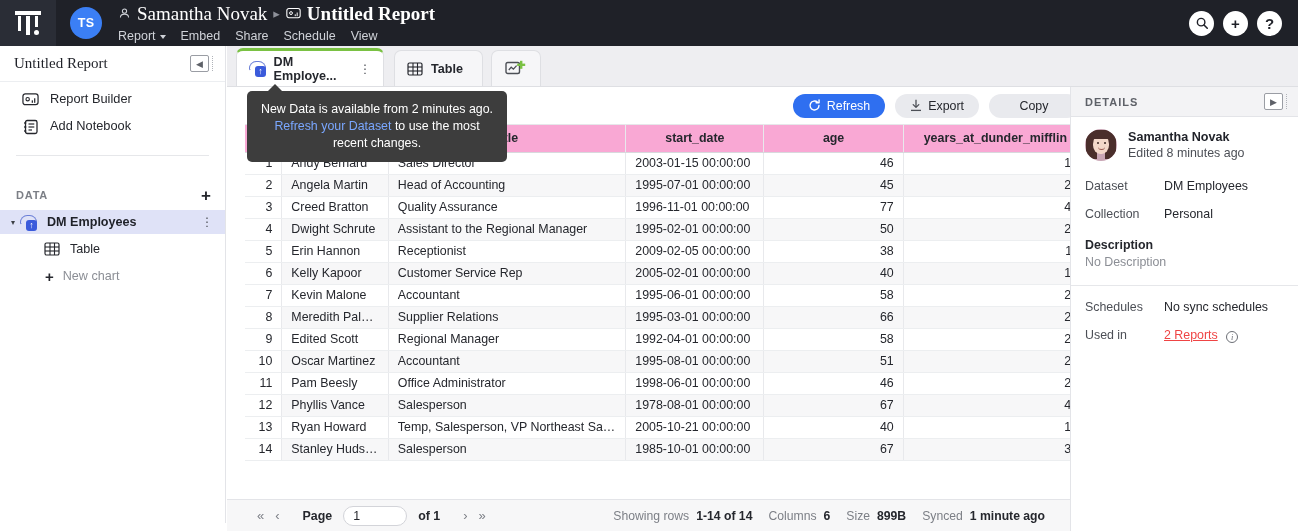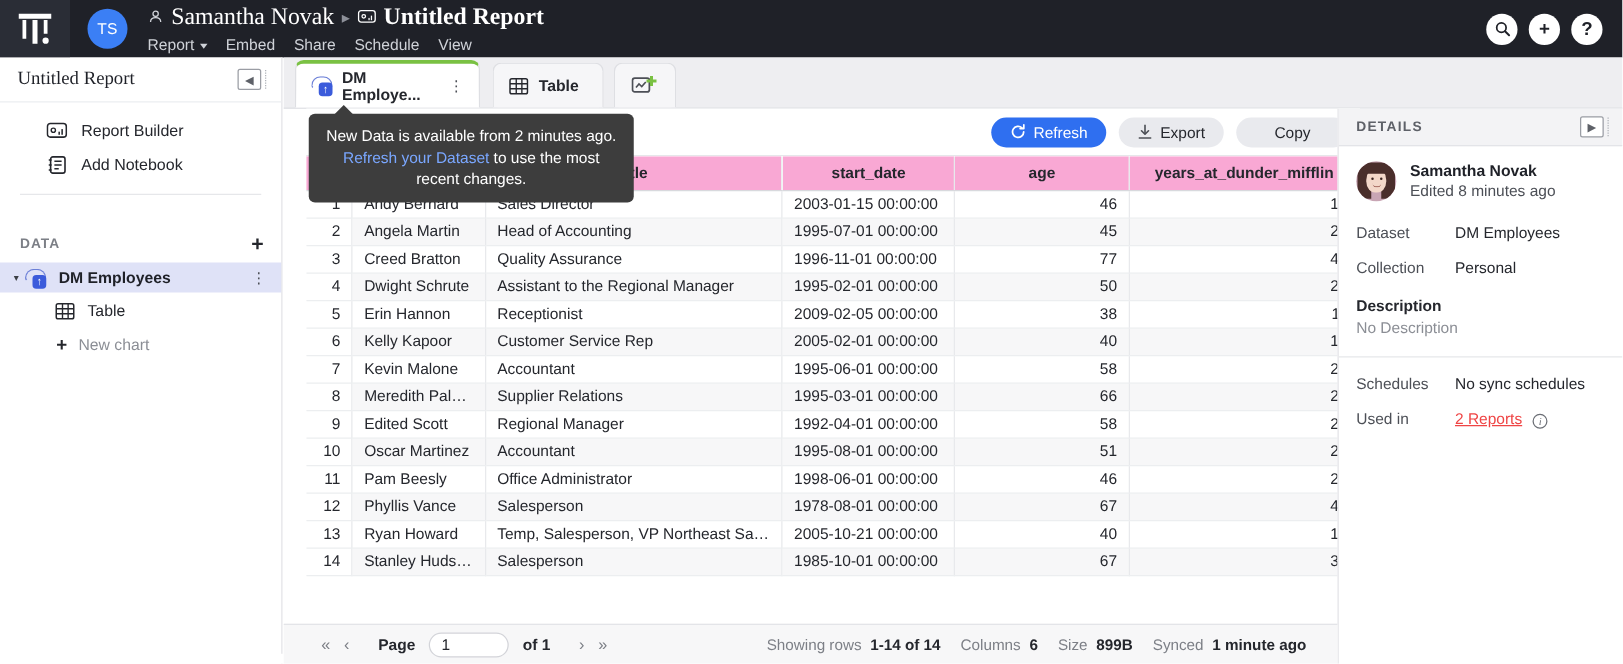--- a/index.html
+++ b/index.html
@@ -25,21 +25,21 @@
   .logo-glyph .bar-top { position: absolute; left: 0; top: 0; width: 26px; height: 3.5px; background: #fff; }
   .logo-glyph .bar-l { position: absolute; left: 3px; top: 5px; width: 3px; height: 15px; background: #fff; }
   .logo-glyph .bar-m { position: absolute; left: 11px; top: 5px; width: 3.5px; height: 19px; background: #fff; }
   .logo-glyph .bar-r { position: absolute; left: 20px; top: 5px; width: 3px; height: 11px; background: #fff; }
   .logo-glyph .dot { position: absolute; left: 19px; top: 19px; width: 5px; height: 5px; border-radius: 50%; background: #fff; }
 
   .avatar-initials {
     width: 32px; height: 32px; border-radius: 50%;
     background: #3b7ff5; color: #fff;
     display: flex; align-items: center; justify-content: center;
-    font-size: 12.5px; font-weight: normal; letter-spacing: .3px;
+    font-size: 12.5px; font-weight: bold; letter-spacing: .3px;
     margin-left: 14px;
   }
 
   .title-block { margin-left: 16px; line-height: 1; }
   .title-row { display: flex; align-items: center; gap: 6px; height: 20px; }
   .title-user {
     font-family: "Liberation Serif", serif;
     font-size: 19px; color: #ffffff; font-weight: normal;
   }
   .title-report {
@@ -82,22 +82,22 @@
     width: 19px; height: 17px; border: 1px solid #9a9da4; border-radius: 2px;
     display: flex; align-items: center; justify-content: center;
     font-size: 9px; color: #5e6168; background: #fff;
   }
   .collapse-dots {
     width: 3px; height: 15px; margin-left: 3px;
     border-left: 1.5px dotted #b0b3b9;
   }
   .nav-list { padding: 9px 0 0 0; }
   .nav-item {
-    height: 27px; display: flex; align-items: center; gap: 11px;
-    padding-left: 22px; font-size: 12.8px; color: #25272d; margin-left: 15px;
+    height: 27px; display: flex; gap: 11px;
+    padding-left: 22px; font-size: 12.8px; color: #25272d;
   }
   .nav-icon { width: 17px; height: 17px; display: flex; align-items: center; justify-content: center; }
   .divider { height: 1px; background: #e6e7ea; margin: 10px 16px 0 16px; }
 
   .data-head {
     display: flex; align-items: center;
     height: 30px; margin-top: 24px; padding: 0 14px 0 16px;
   }
   .data-head-label {
     flex: 1; font-size: 11px; letter-spacing: .8px;

